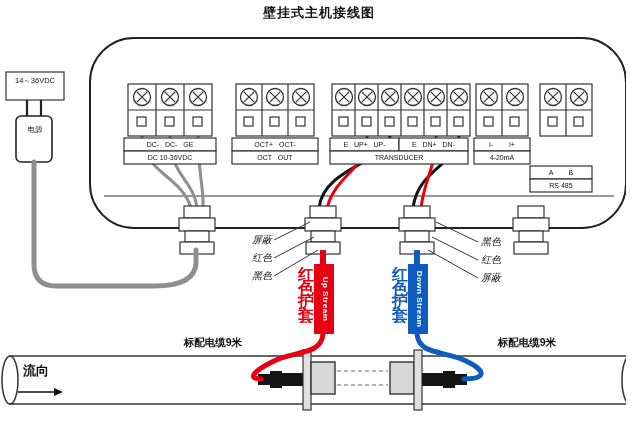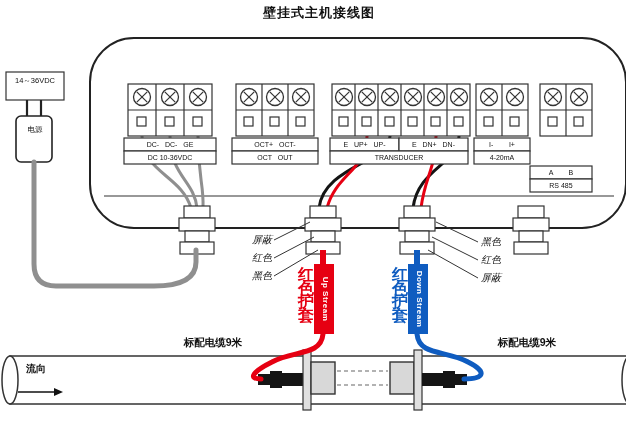--- a/index.html
+++ b/index.html
@@ -21,21 +21,21 @@
   .vtext { position:absolute; width:13px; word-break:break-all;
     line-height:13.5px; font-size:16px; font-weight:bold; text-align:center; }
   .vtext.red  { color:#e60012; }
   .vtext.blue { color:#0f5cc0; }
   .rtext { position:absolute; width:80px; height:12px; text-align:center;
     transform:rotate(90deg); transform-origin:center; font-size:8px;
     font-weight:bold; color:#fff; white-space:nowrap; letter-spacing:0.5px; }
   .note { position:absolute; width:96px; text-align:right; font-size:10.5px;
     font-weight:bold; }
   .flow { position:absolute; left:16px; top:362px; width:40px; text-align:center;
-    font-size:10px; font-weight:bold; }
+    font-size:13px; font-weight:bold; }
 </style>
 </head>
 <body>
 
 <div class="stage">
 
 <svg width="638" height="435" viewBox="0 0 638 435">
   <defs>
     <g id="screw">
       <circle r="8.5" fill="#fff" stroke="#333" stroke-width="1.3"></circle>

